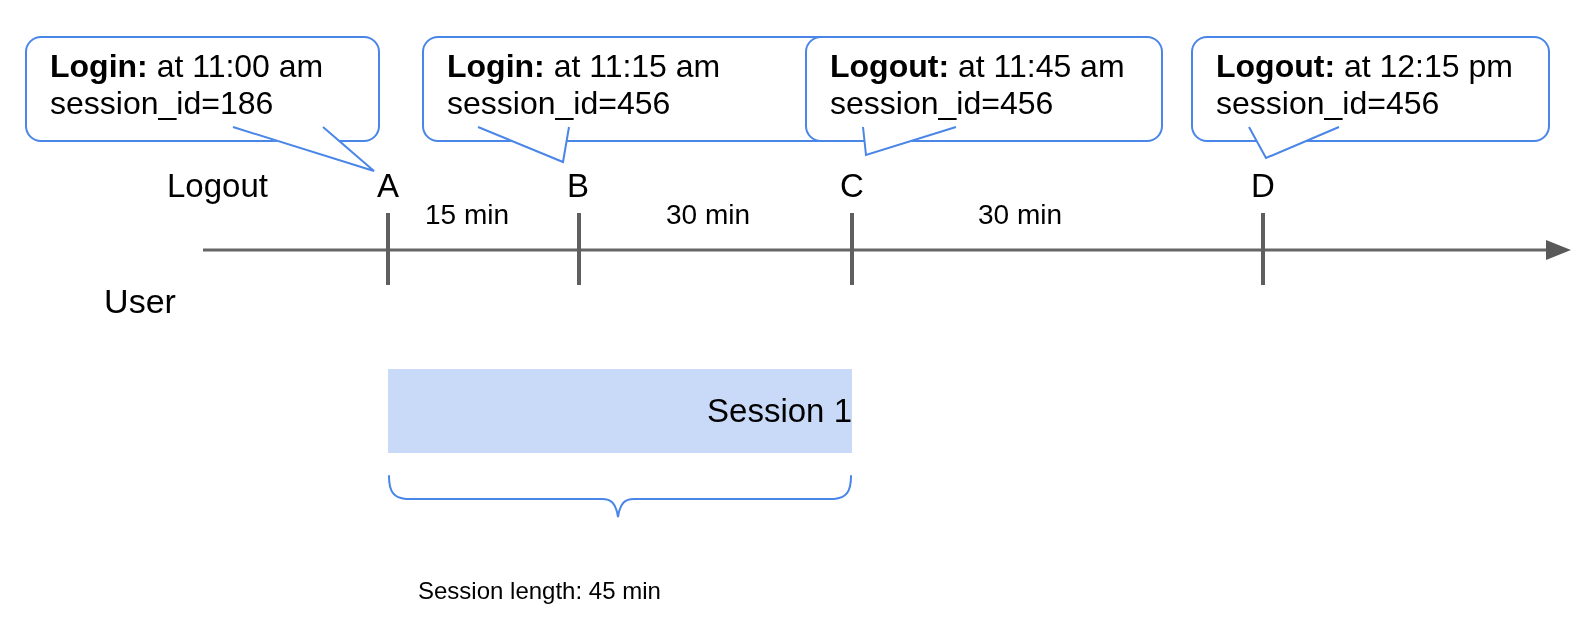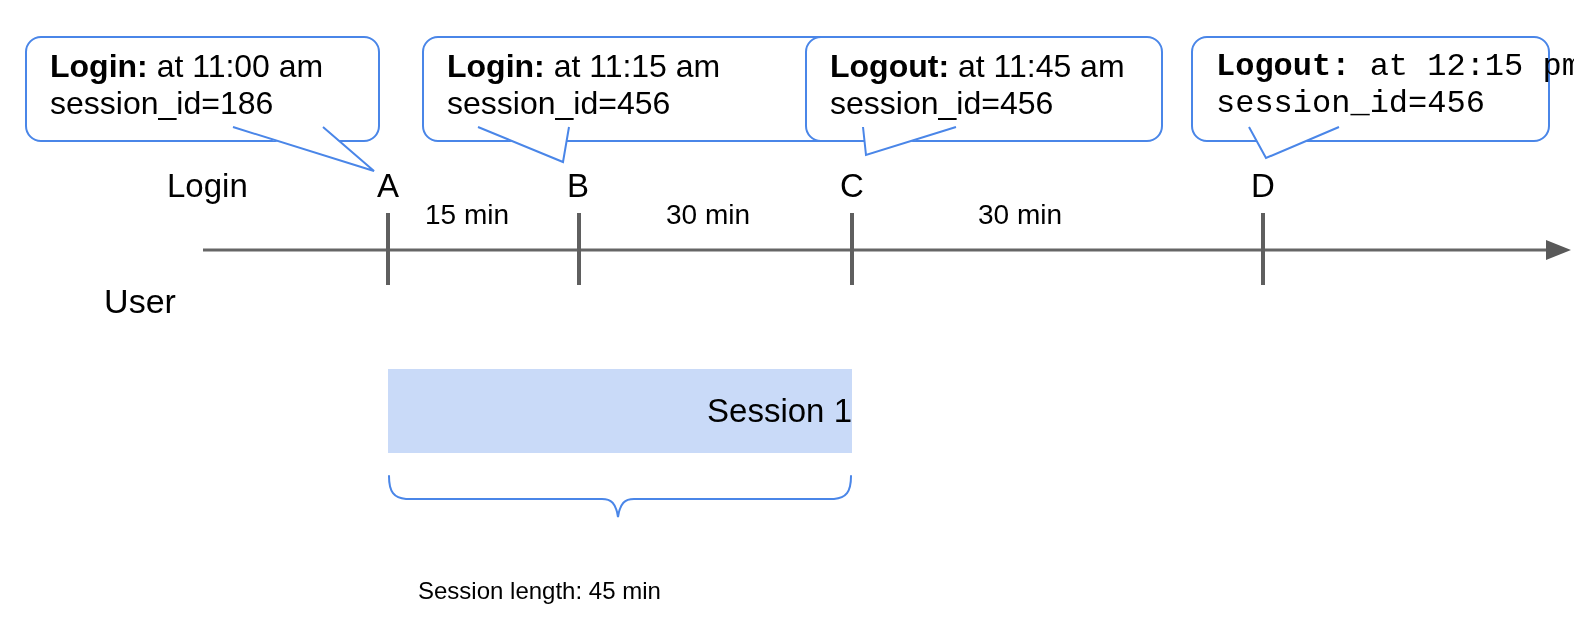--- a/index.html
+++ b/index.html
@@ -39,26 +39,26 @@
   <div class="bubble" style="left:422px;width:416px;">
     <div><b>Login:</b> <span>at 11:15 am</span></div>
     <div>session_id=456</div>
   </div>
 
   <div class="bubble" style="left:805px;width:358px;">
     <div><b>Logout:</b> <span>at 11:45 am</span></div>
     <div>session_id=456</div>
   </div>
 
-  <div class="bubble" style="left:1191px;width:359px;font-family:Liberation Mono, monospace;">
+  <div class="bubble" style="left:1191px;width:359px;">
     <div><b>Logout:</b> <span>at 12:15 pm</span></div>
     <div>session_id=456</div>
   </div>
 
-  <div class="lbl events">Login</div>
+  <div class="lbl events">Logout</div>
 
   <div class="lbl ticklabel" style="left:388px;">A</div>
   <div class="lbl ticklabel" style="left:578px;">B</div>
   <div class="lbl ticklabel" style="left:852px;">C</div>
   <div class="lbl ticklabel" style="left:1263px;">D</div>
 
   <div class="lbl interval" style="left:485px;">15 min</div>
   <div class="lbl interval" style="left:726px;">30 min</div>
   <div class="lbl interval" style="left:1038px;">30 min</div>
 

